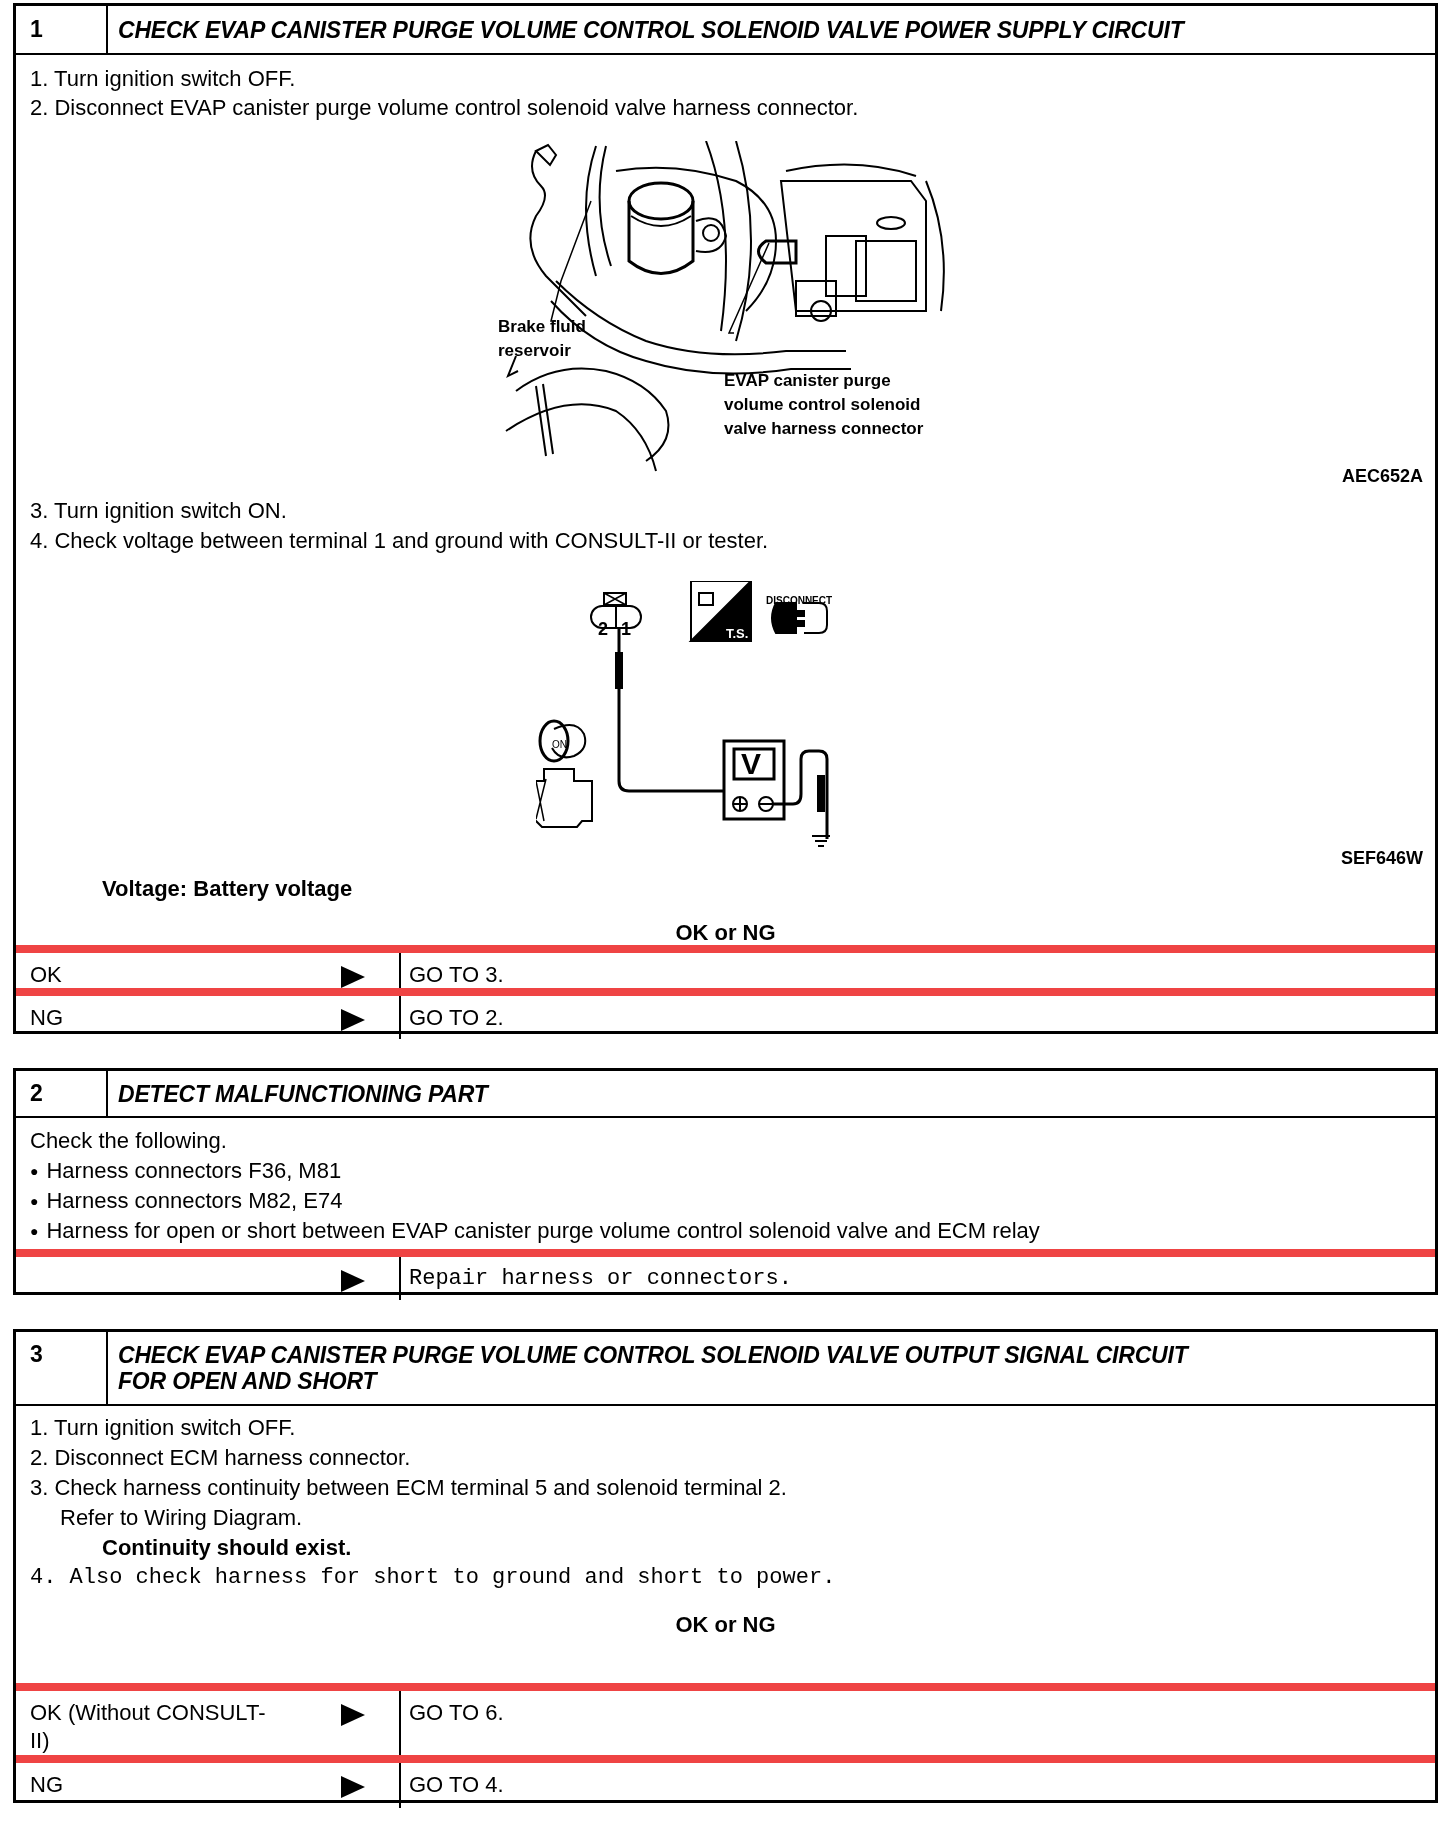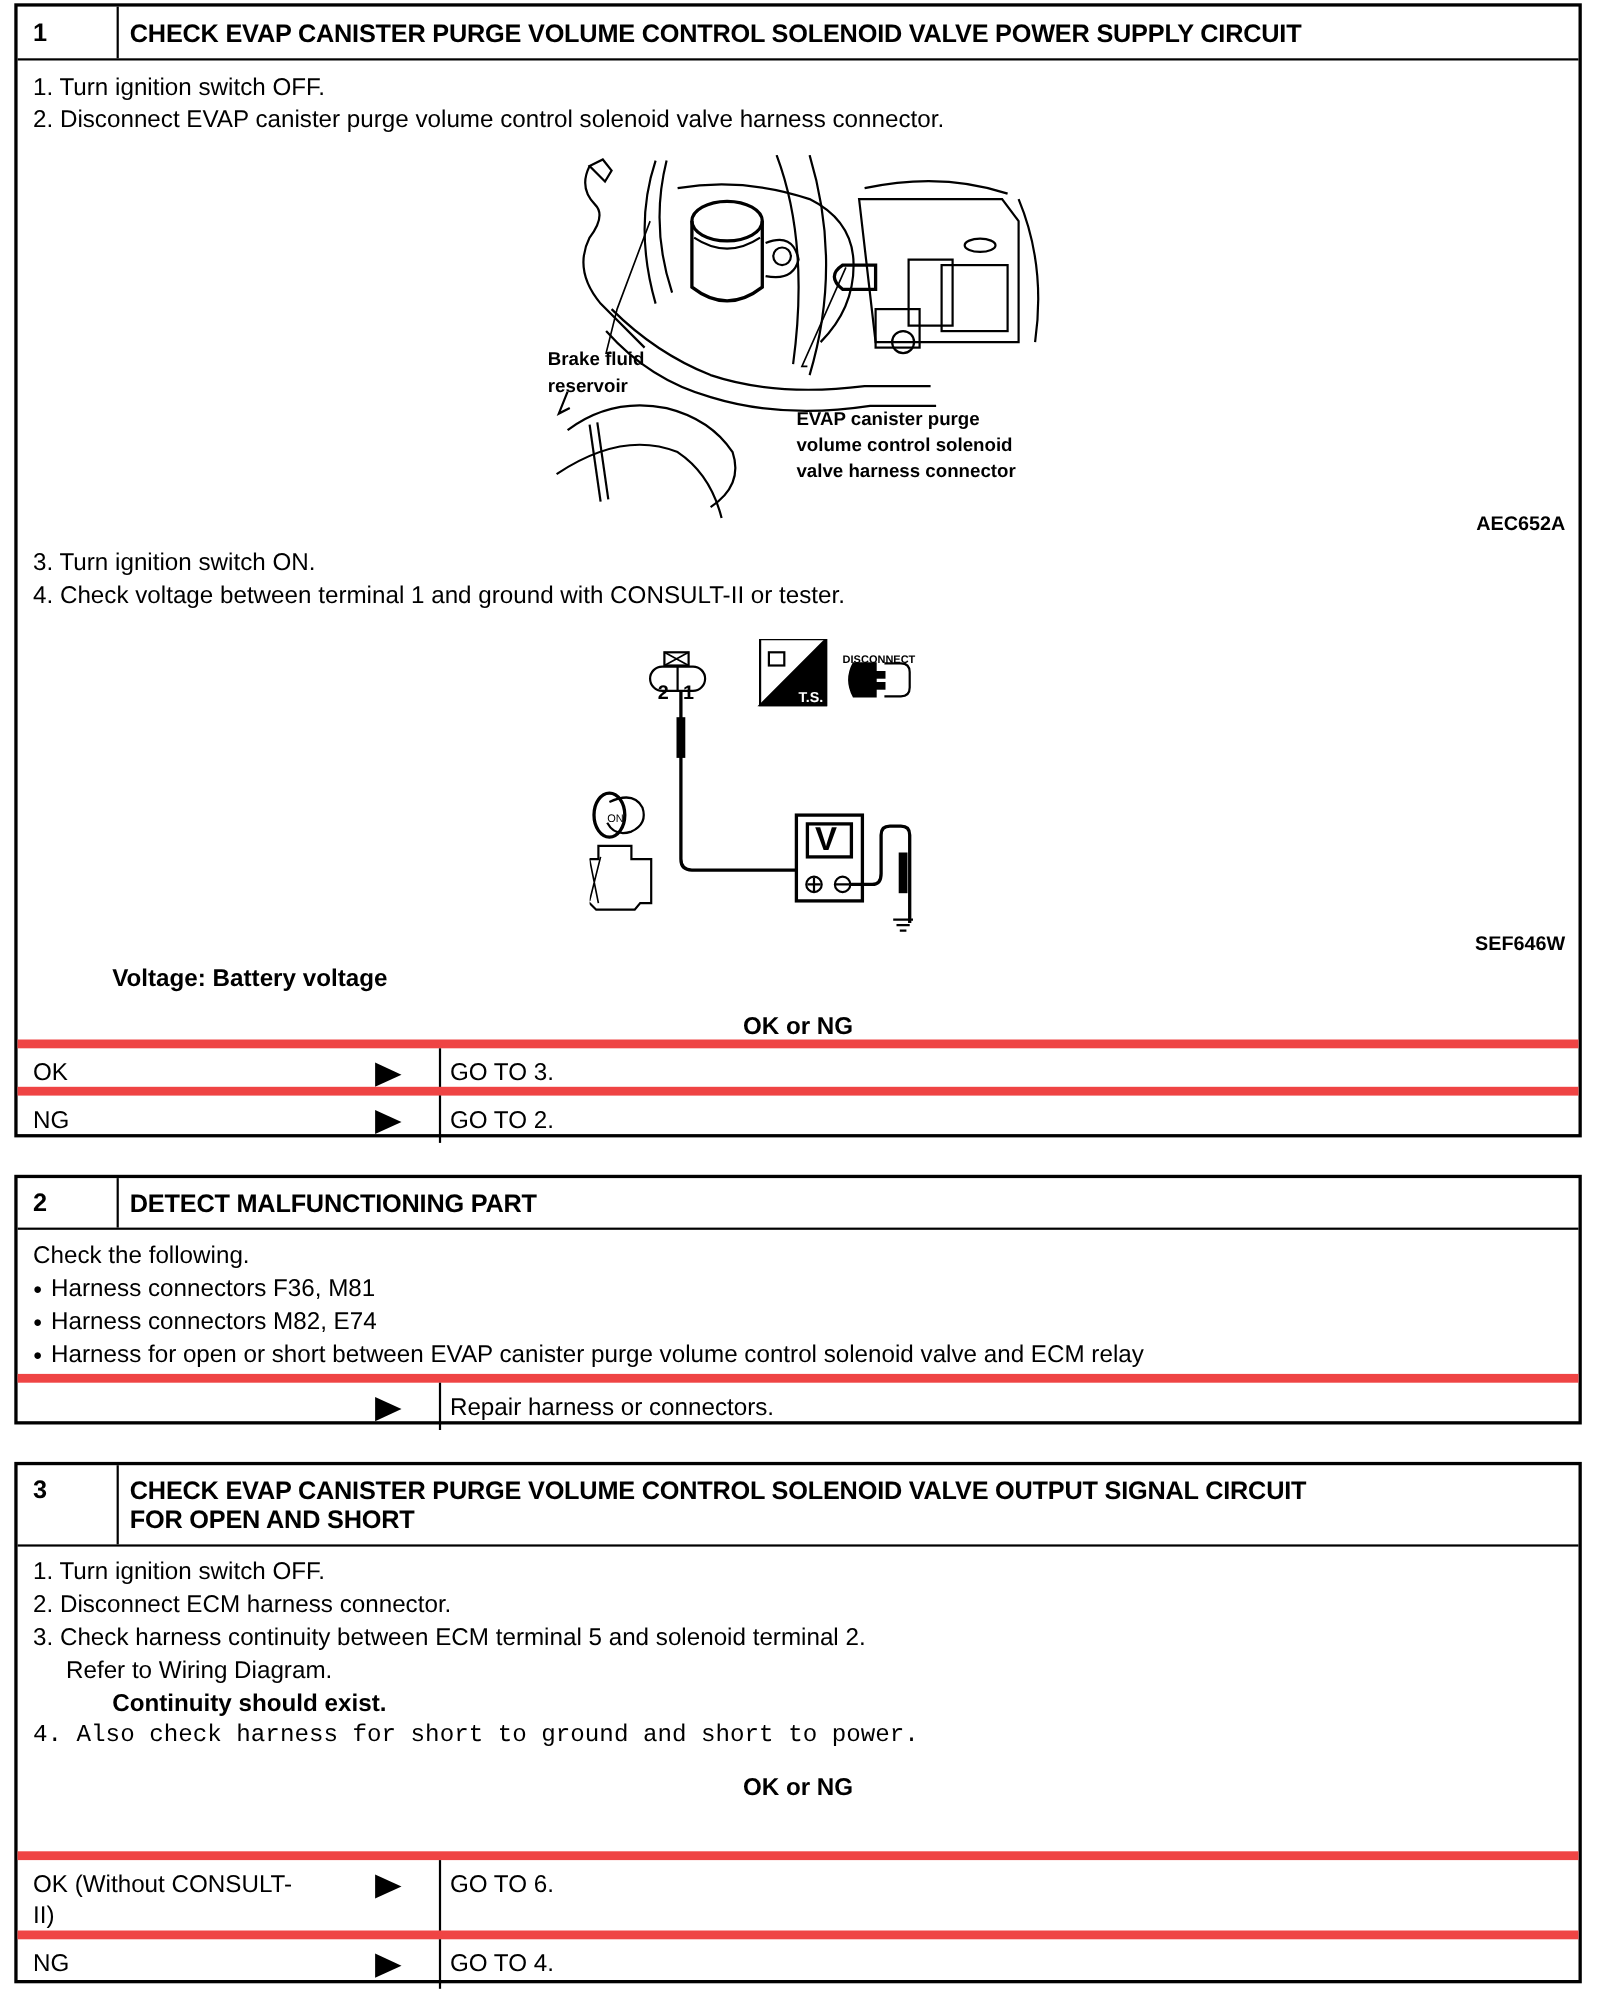--- a/index.html
+++ b/index.html
@@ -3,21 +3,21 @@
 <meta charset="utf-8">
 <style>
   html, body { margin:0; padding:0; background:#ffffff; }
   body { width:1456px; height:1826px; position:relative; overflow:hidden;
          font-family:"Liberation Sans", "DejaVu Sans", sans-serif; color:#000; }
   .box { position:absolute; left:13px; width:1425px; border:3px solid #000; box-sizing:border-box; background:#fff; }
   .hdr { position:absolute; left:0; right:0; top:0; border-bottom:2px solid #000; }
   .hdr .num { position:absolute; left:0; top:0; bottom:0; width:92px; border-right:2px solid #000;
               font-weight:bold; font-size:23px; padding-left:14px; box-sizing:border-box; display:flex; align-items:center; }
   .hdr .title { position:absolute; left:94px; right:0; top:0; bottom:0; font-weight:bold; font-size:23px;
-                padding-left:8px; box-sizing:border-box; display:flex; align-items:center; line-height:26px; letter-spacing:-0.2px; }
+                padding-left:8px; box-sizing:border-box; display:flex; align-items:center; line-height:26px; letter-spacing:-0.2px;font-style:italic; }
   .line { position:absolute; font-size:22px; white-space:nowrap; line-height:26px; }
   .bold { font-weight:bold; }
   .fig-id { position:absolute; font-size:18px; font-weight:bold; right:12px; }
   .okng { position:absolute; left:0; right:0; text-align:center; font-weight:bold; font-size:22px; }
   .row { position:absolute; left:0; right:0; border-top:8px solid #ef4444; }
   .row .cond { position:absolute; left:0; top:0; bottom:0; width:385px; border-right:2px solid #000; box-sizing:border-box;
                font-size:22px; padding:8px 0 0 14px; line-height:28px; }
   .row .arrow { position:absolute; left:325px; top:13px; width:0; height:0;
                 border-top:11px solid transparent; border-bottom:11px solid transparent; border-left:24px solid #000; }
   .row .action { position:absolute; left:393px; top:0; right:0; bottom:0; font-size:22px; padding:8px 0 0 0; line-height:28px; }
@@ -153,21 +153,21 @@
   <div class="line" style="left:14px; top:57px;">Check the following.</div>
   <div class="line" style="left:14px; top:87px;">
     <span style="font-size:14px; margin-right:8px; vertical-align:2px;">●</span><span>Harness connectors F36, M81</span>
   </div>
   <div class="line" style="left:14px; top:117px;">
     <span style="font-size:14px; margin-right:8px; vertical-align:2px;">●</span><span>Harness connectors M82, E74</span>
   </div>
   <div class="line" style="left:14px; top:147px;">
     <span style="font-size:14px; margin-right:8px; vertical-align:2px;">●</span><span>Harness for open or short between EVAP canister purge volume control solenoid valve and ECM relay</span>
   </div>
-  <div class="row" style="top:178px; height:43px;">
+  <div class="row" style="top:178px; height:43px;font-family:Liberation Mono, monospace;">
     <div class="cond"></div>
     <div class="arrow"></div>
     <div class="action">Repair harness or connectors.</div>
   </div>
 </div>
 
 <div class="box" style="top:1329px; height:474px;">
   <div class="hdr" style="height:72px;">
     <div class="num" style="align-items:flex-start; padding-top:9px;">3</div>
     <div class="title" style="flex-direction:column; align-items:flex-start; justify-content:center;">

